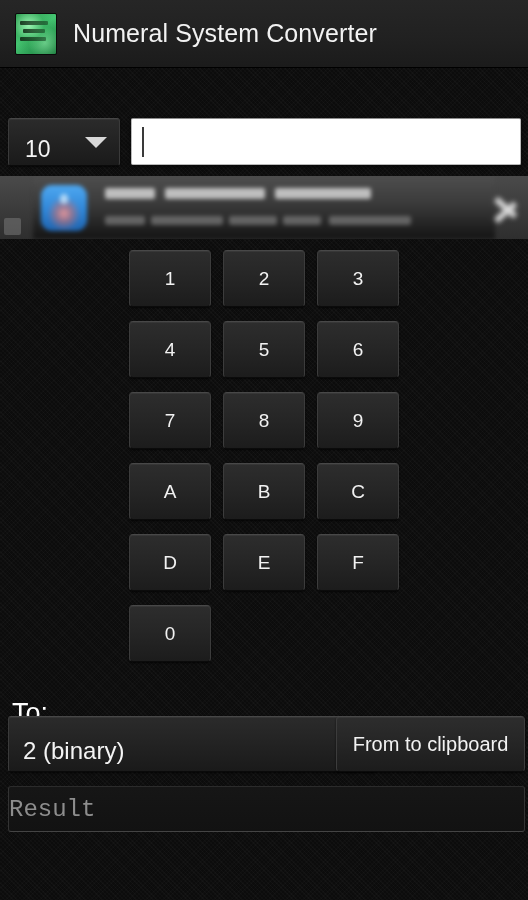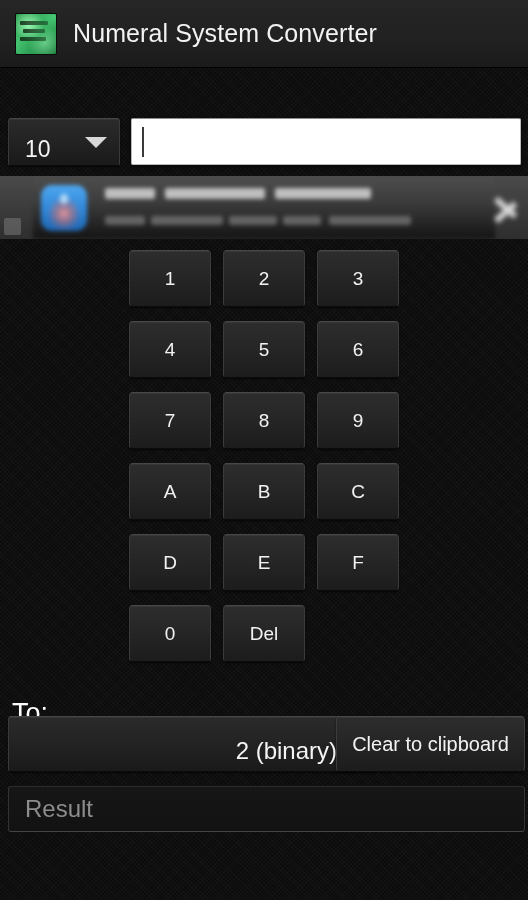--- a/index.html
+++ b/index.html
@@ -110,21 +110,21 @@
     width: 0; height: 0;
     border-left: 11px solid transparent;
     border-right: 11px solid transparent;
     border-top: 11px solid #d8d8d8;
     margin-right: 16px;
     flex: none;
   }
   #from-spinner { left: 8px; top: 118px; width: 112px; height: 48px; }
   #from-spinner .sp-value { padding-left: 16px; }
   #from-spinner .caret { margin-right: 12px; }
-  #to-spinner { left: 8px; top: 716px; width: 368px; height: 56px; text-align: right; }
+  #to-spinner { left: 8px; top: 716px; width: 368px; height: 56px; }
   #to-spinner .sp-value { font-size: 24px; }
 
   
   #from-input {
     position: absolute;
     left: 131px; top: 118px;
     width: 390px; height: 47px;
     box-sizing: border-box;
     background: #ffffff;
     border: 1px solid #b9b9b9;
@@ -255,23 +255,23 @@
     left: 8px; top: 786px;
     width: 517px; height: 46px;
     box-sizing: border-box;
     background: linear-gradient(to bottom, #161616 0%, #121212 100%);
     border: 1px solid #333333;
     border-top-color: #2b2b2b;
     border-bottom-color: #444444;
     border-radius: 3px;
     display: flex;
     align-items: center;
-    padding-left: 16px;
     font-size: 24px;
     color: #8d8d8d;
+    font-family: Liberation Mono, monospace;
   }
 </style>
 </head>
 <body>
 
 <div id="app">
 
   <div class="titlebar">
     <div class="app-icon">
       <div class="icon-lines">
@@ -320,27 +320,26 @@
     <div class="key">7</div>
     <div class="key">8</div>
     <div class="key">9</div>
     <div class="key">A</div>
     <div class="key">B</div>
     <div class="key">C</div>
     <div class="key">D</div>
     <div class="key">E</div>
     <div class="key">F</div>
     <div class="key">0</div>
-    <div class="key">Del</div>
   </div>
 
   <div class="section-label" id="to-label">To:</div>
 
   <div class="spinner" id="to-spinner">
     <span class="sp-value">2 (binary)</span>
     <span class="caret"></span>
   </div>
 
-  <div id="copy-btn">Clear to clipboard</div>
+  <div id="copy-btn">From to clipboard</div>
 
   <div id="result-field">Result</div>
 
 </div>
 
 </body></html>

